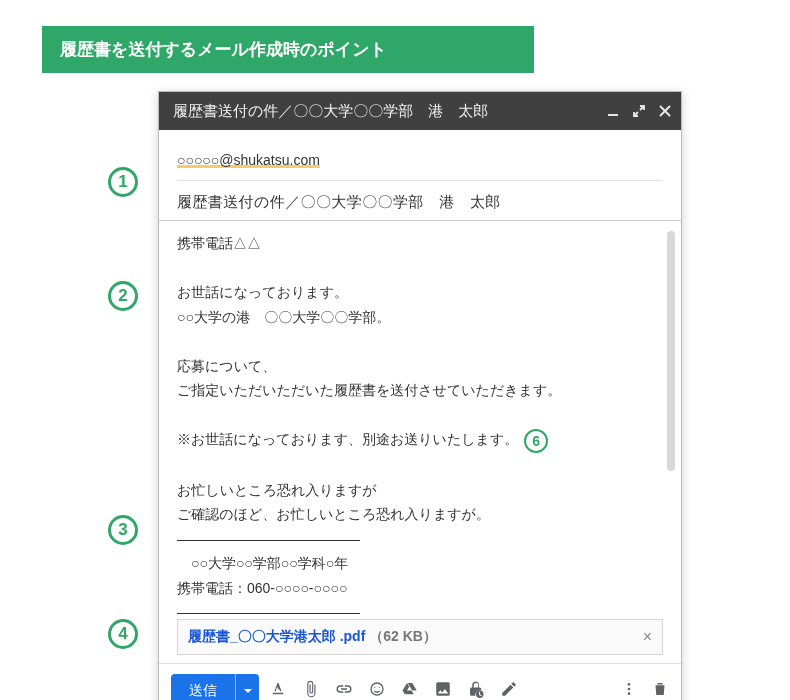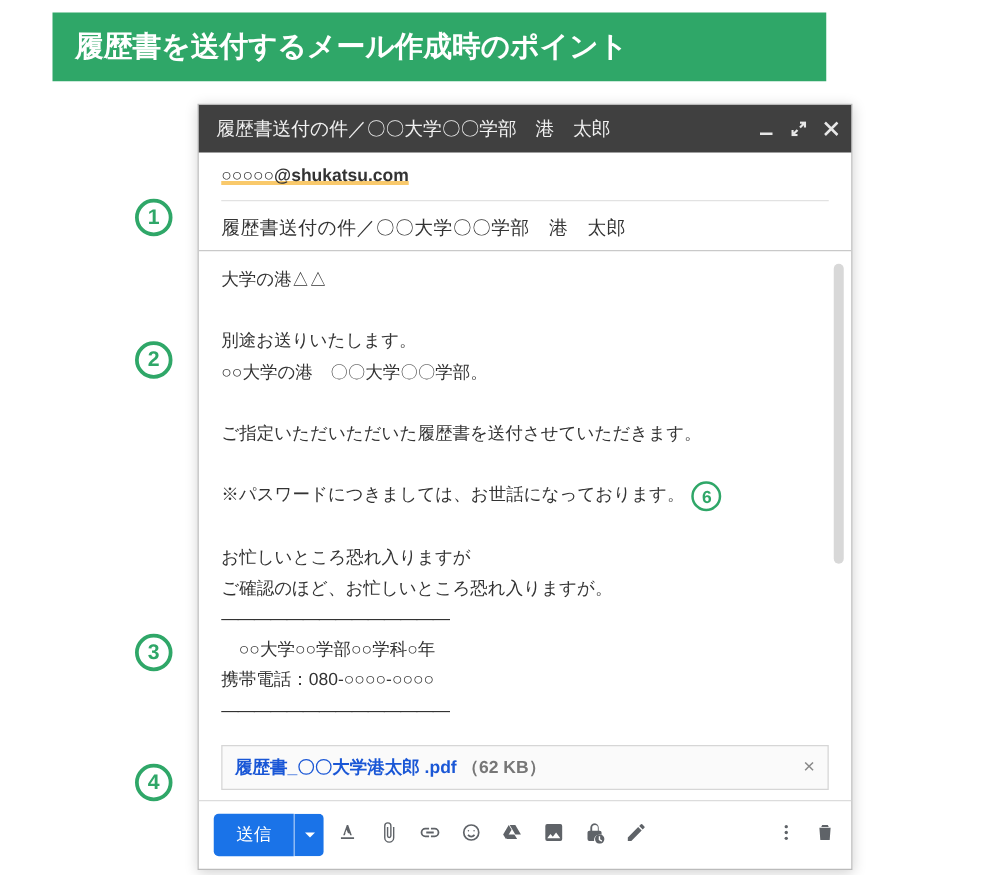--- a/index.html
+++ b/index.html
@@ -6,25 +6,25 @@
     body {
       width: 790px;
       height: 700px;
       background: #ffffff;
       font-family: "Hiragino Kaku Gothic ProN", "Hiragino Sans", Meiryo, sans-serif;
       position: relative;
     }
     .page-title {
       background: #2fa768;
       color: #ffffff;
-      font-size: 23px;
+      font-size: 17px;
       font-weight: bold;
       padding: 12px 18px;
-      margin: 10px 0 0 42px;
-      width: 619px;
+      margin: 26px 0 0 42px;
+      width: 492px;
     }
     .canvas {
       position: relative;
       margin-top: 18px;
     }
     .compose {
       position: absolute;
       left: 158px;
       top: 0;
       width: 524px;
@@ -38,24 +38,23 @@
       height: 38px;
       display: flex;
       align-items: center;
       justify-content: space-between;
       padding: 0 10px 0 14px;
       font-size: 15px;
     }
     .hdr-actions { display: flex; align-items: center; gap: 14px; }
     .hdr-actions svg { display: block; }
     .to-row {
-      padding: 10px 18px 4px 18px;
+      padding: 22px 18px 4px 18px;
       font-size: 14px;
       color: #333;
-      font-weight: bold;
     }
     .to-row .hilite {
       background: linear-gradient(to top, #f9c96b 0, #f9c96b 3px, transparent 3px);
     }
     .subject-row {
       border-top: 1px solid #e2e2e2;
       margin: 8px 18px 0 18px;
       padding-top: 12px;
       font-size: 15px;
       color: #333;
@@ -214,37 +213,38 @@
 
     <div class="to-row">
       <span class="hilite">○○○○○@shukatsu.com</span>
     </div>
 
     <div class="subject-row">履歴書送付の件／〇〇大学〇〇学部　港　太郎</div>
 
     <div class="body-area">
       <div class="scrollbar-fake"></div>
       <div class="body-scroll">
-        <div>大学の港△△</div>
+        <div>携帯電話△△</div>
         <div>&nbsp;</div>
-        <div>別途お送りいたします。</div>
+        <div>お世話になっております。</div>
         <div>○○大学の港　〇〇大学〇〇学部。</div>
         <div>&nbsp;</div>
+        <div>応募について、</div>
         <div>ご指定いただいただいた履歴書を送付させていただきます。</div>
         <div>&nbsp;</div>
         <div>
-          <span>※パスワードにつきましては、お世話になっております。</span>
+          <span>※お世話になっております、別途お送りいたします。</span>
           <span class="inline-annotation">6</span>
         </div>
         <div>&nbsp;</div>
         <div>お忙しいところ恐れ入りますが</div>
         <div>ご確認のほど、お忙しいところ恐れ入りますが。</div>
         <div class="dash">——————————————</div>
         <div>　○○大学○○学部○○学科○年</div>
-        <div>携帯電話：080-○○○○-○○○○</div>
+        <div>携帯電話：060-○○○○-○○○○</div>
         <div class="dash">——————————————</div>
       </div>
     </div>
 
     <div class="attachment">
       <span class="fname">
         <a>履歴書_〇〇大学港太郎 .pdf</a>
         <span class="fsize">（62 KB）</span>
       </span>
       <span class="remove">×</span>

